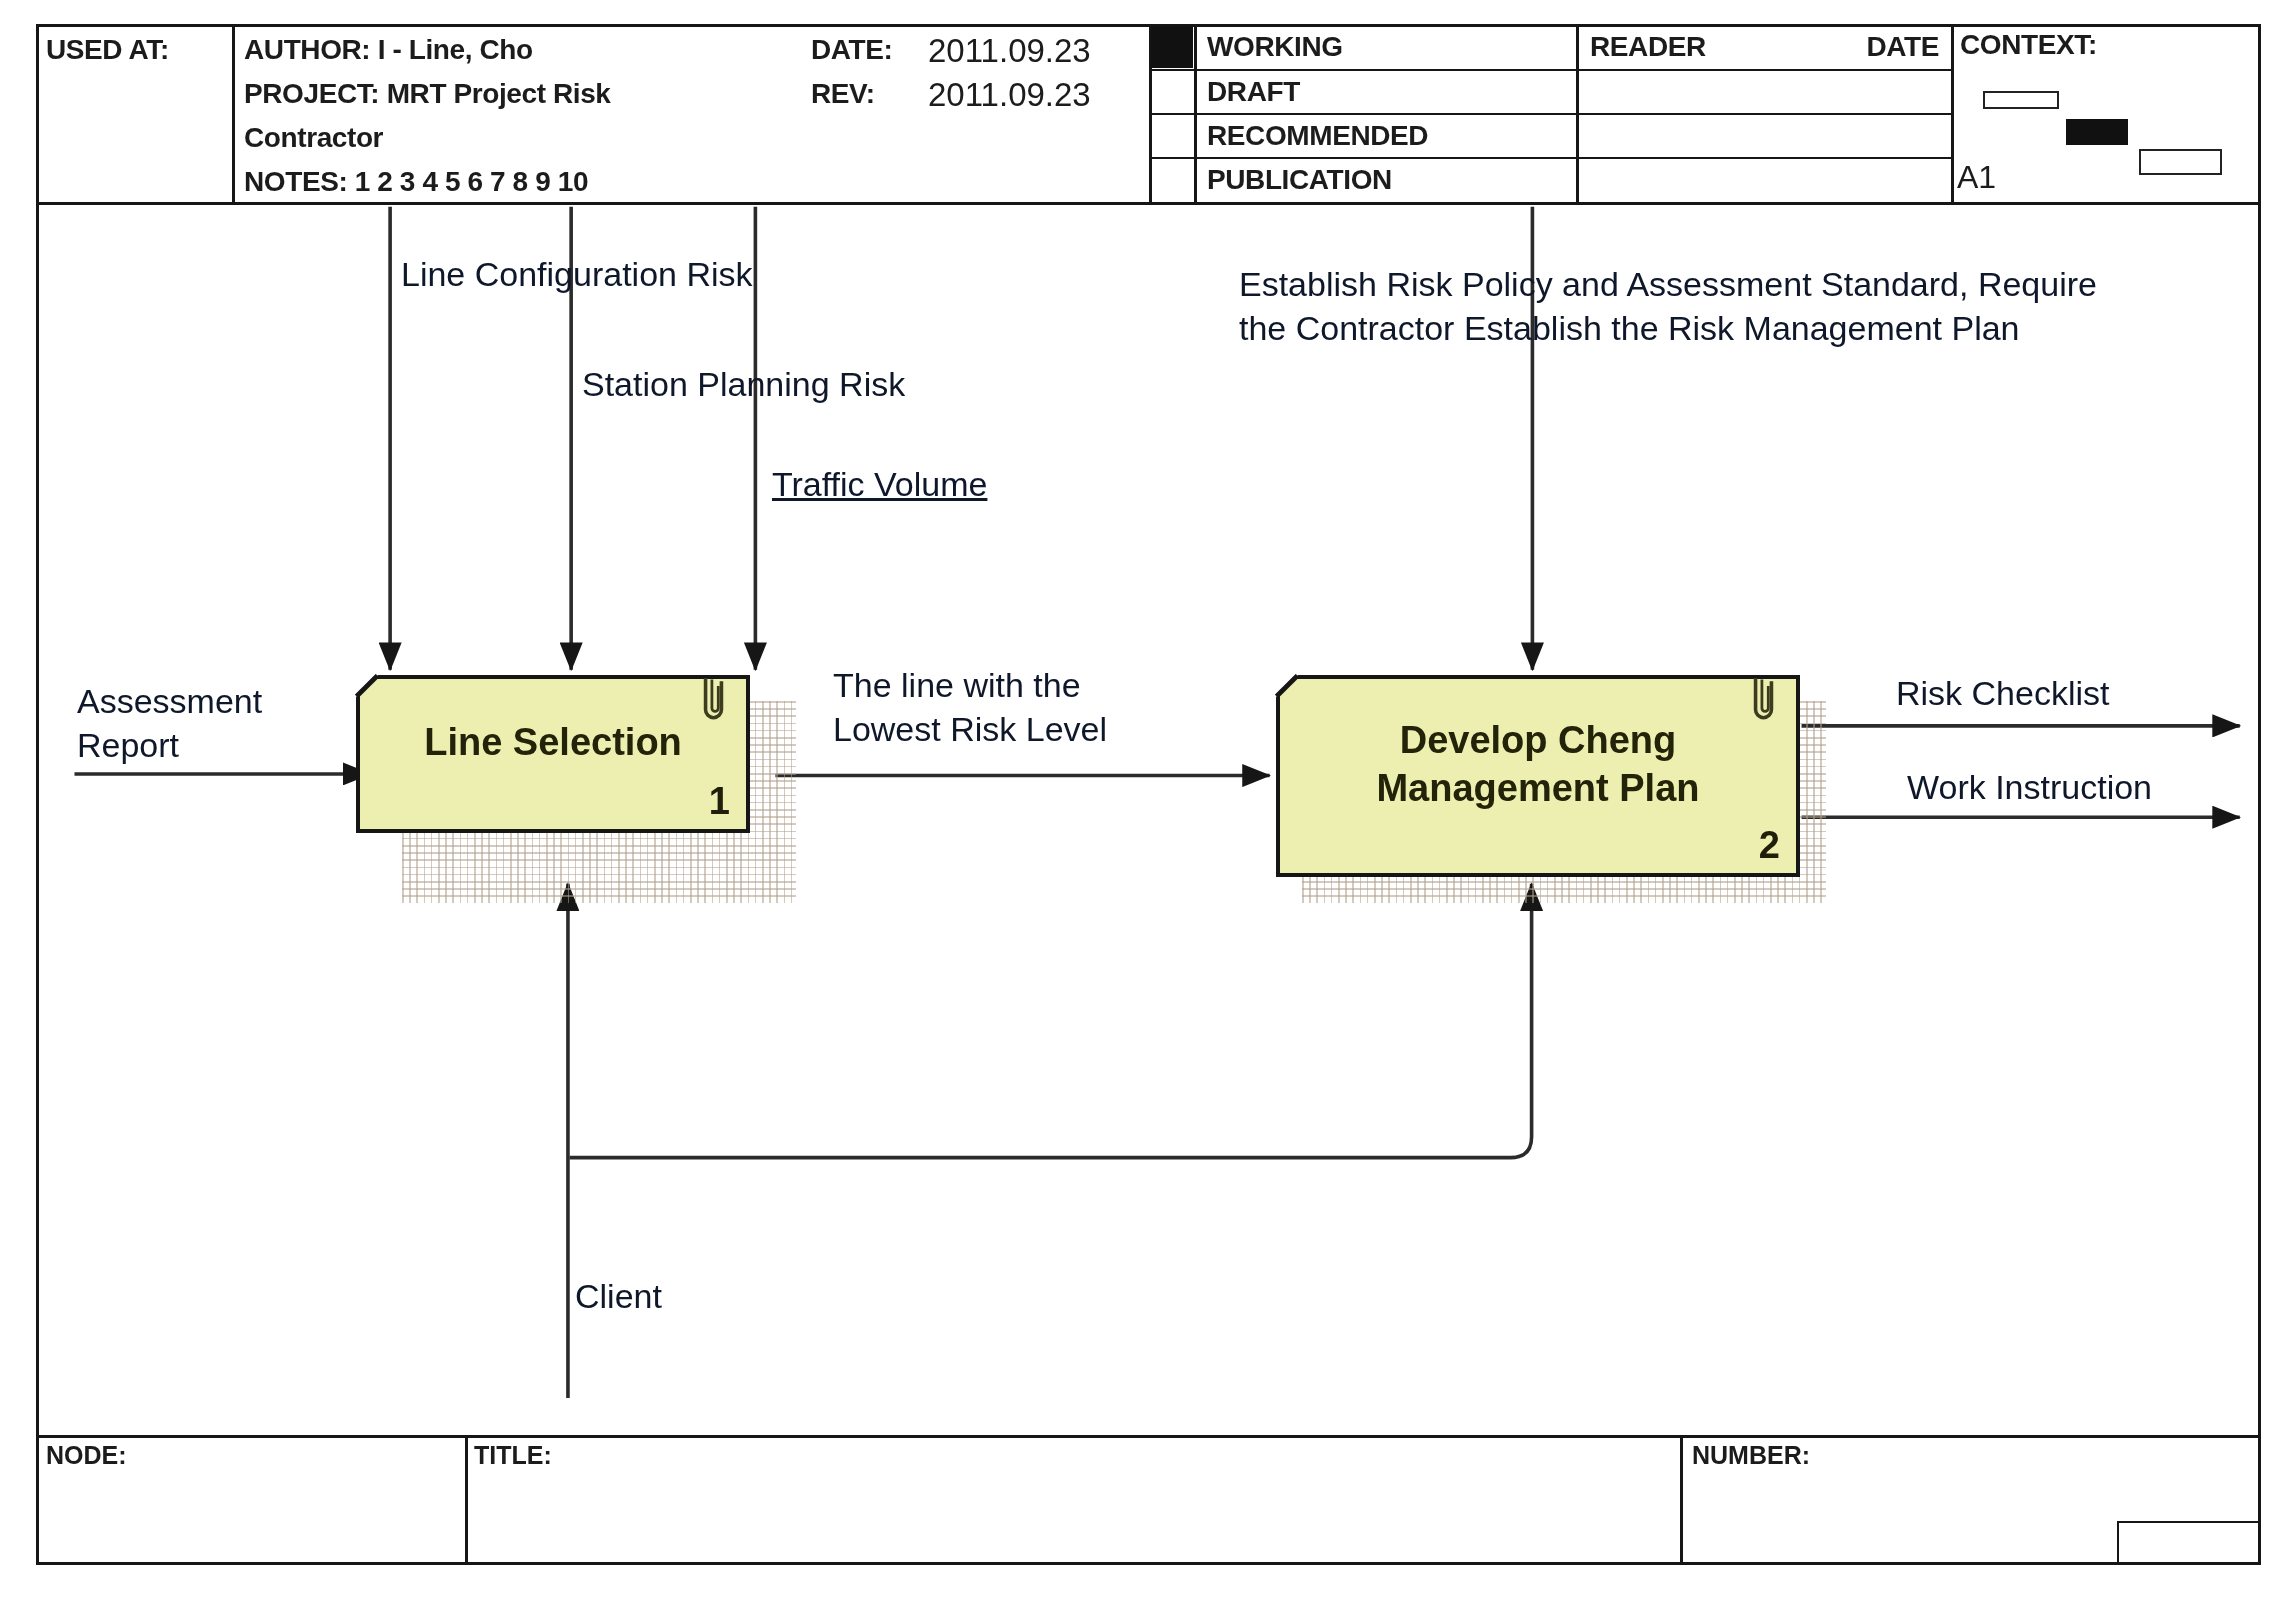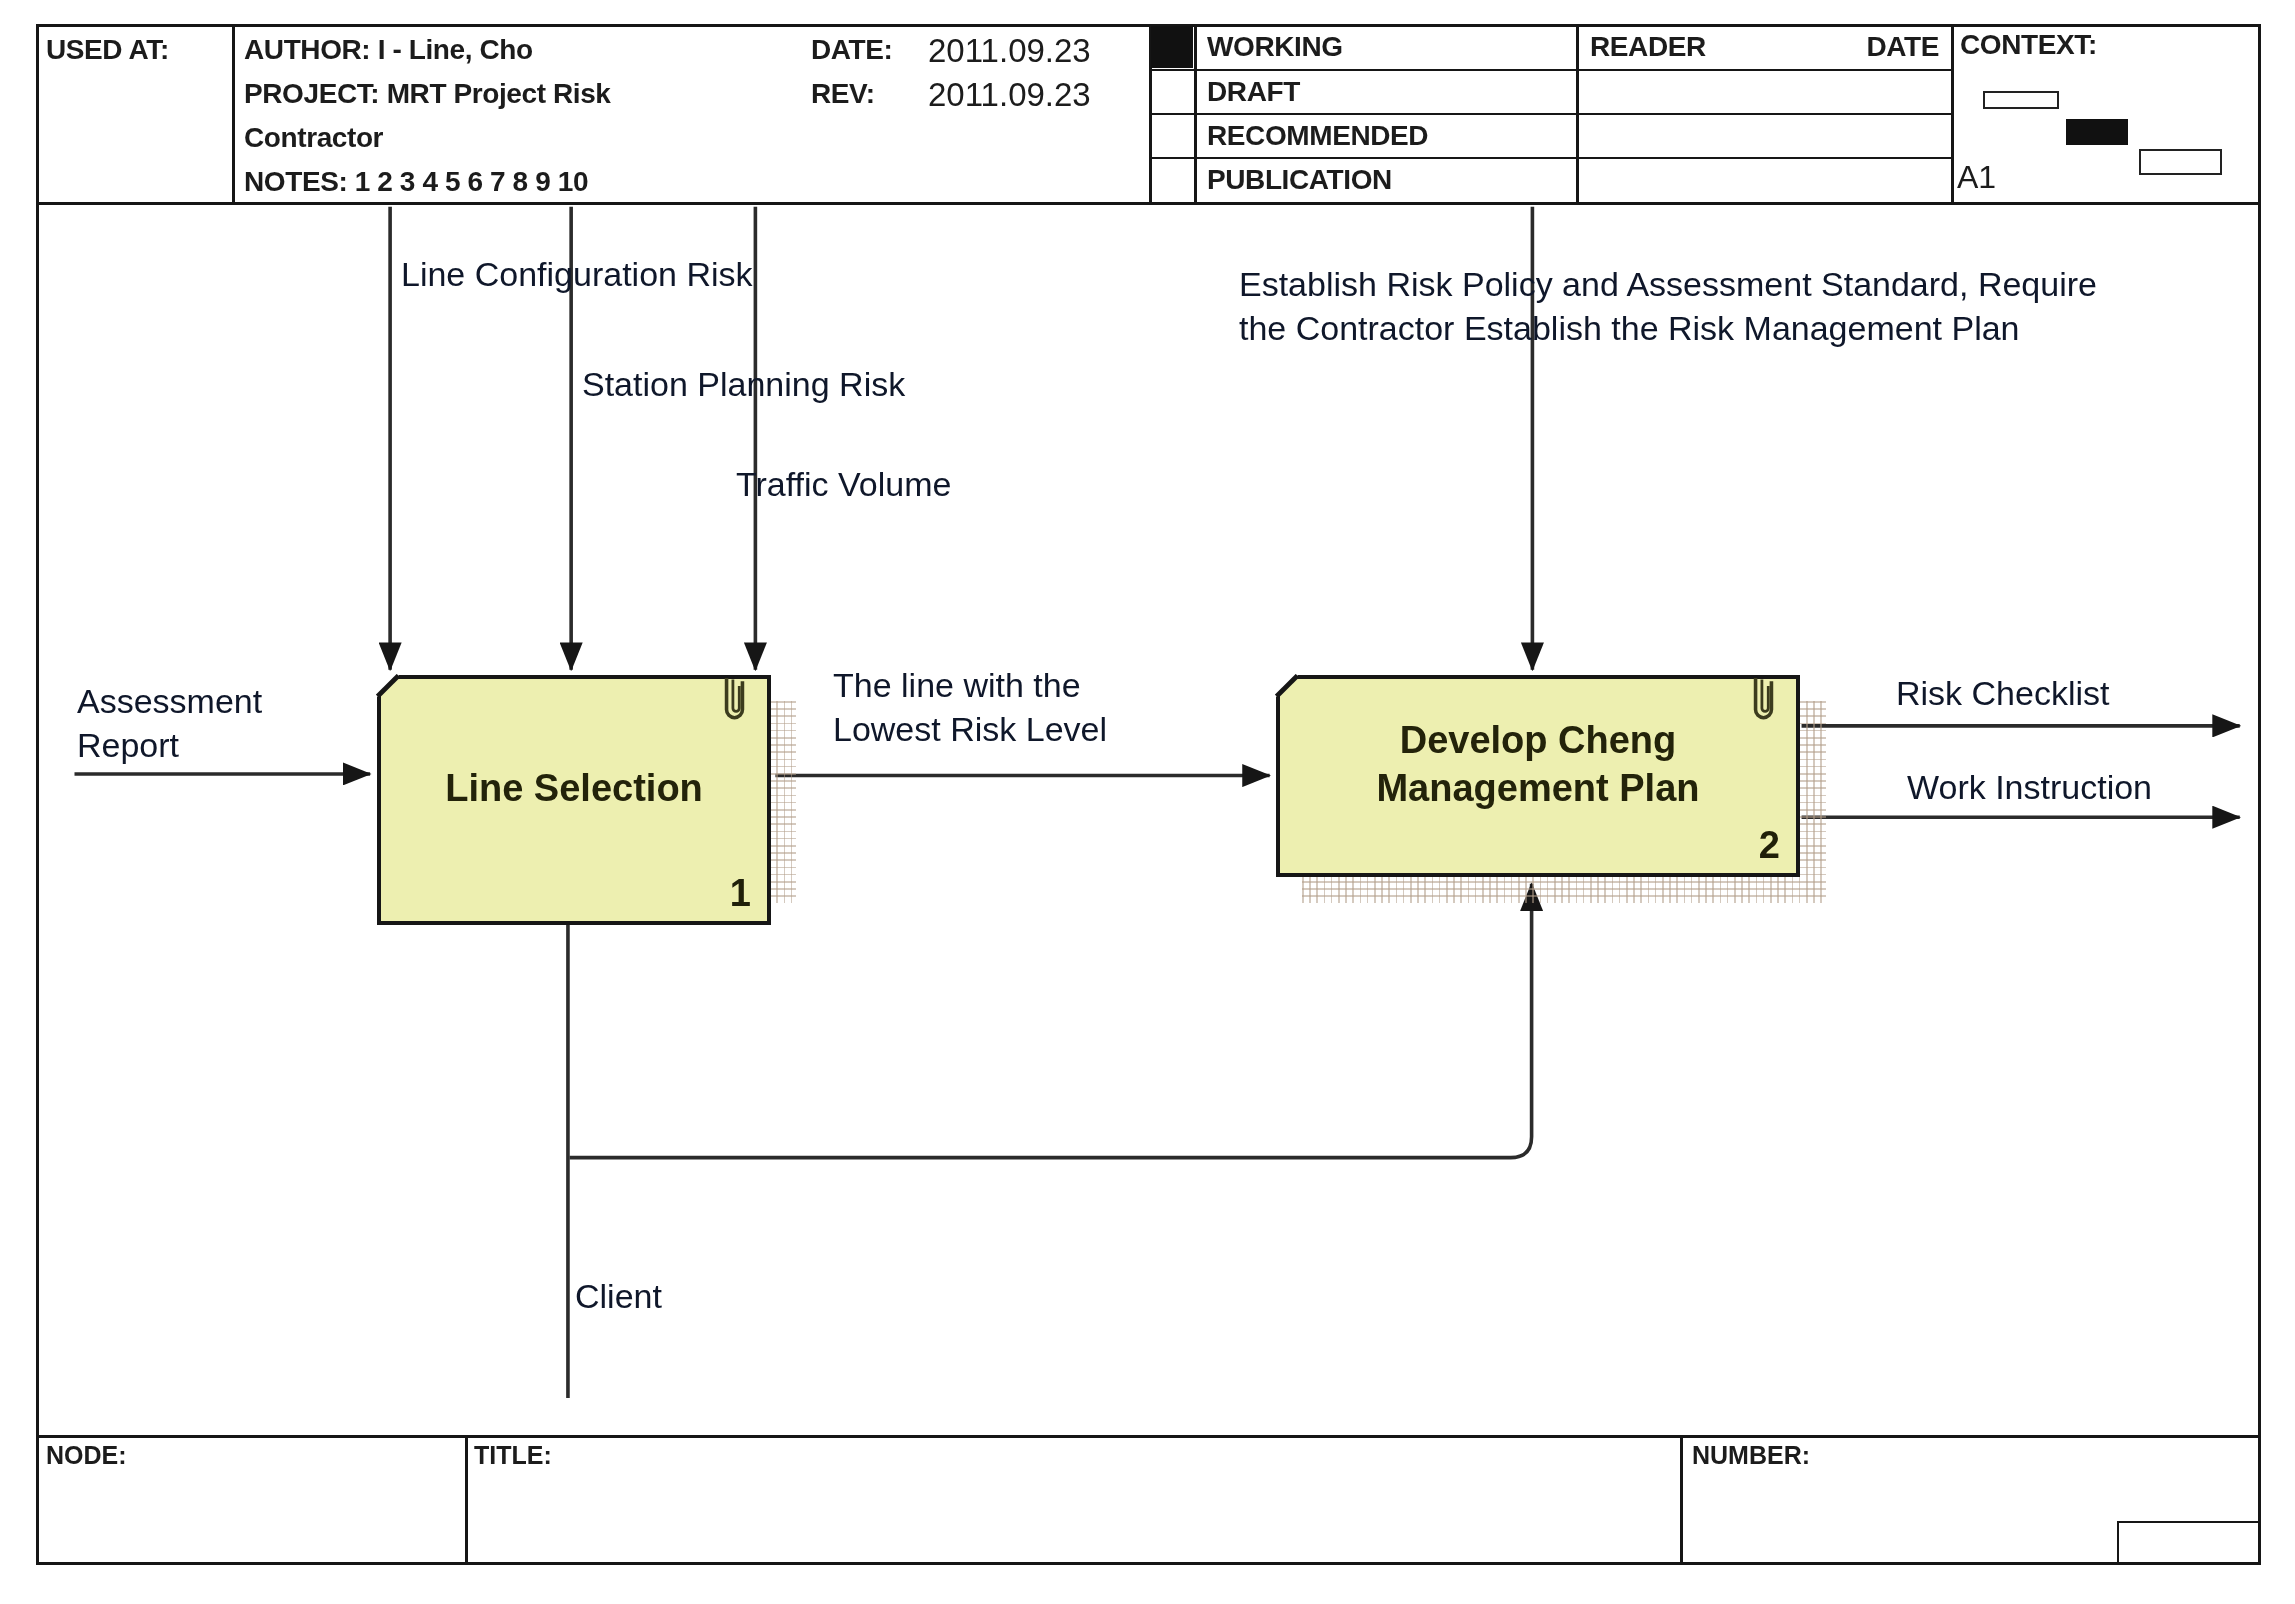--- a/index.html
+++ b/index.html
@@ -108,21 +108,21 @@
     <path class="flow" d="M943 258 V836" marker-end="url(#ah)"></path>
     <path class="flow" d="M1913 258 V836" marker-end="url(#ah)"></path>
     <path class="flow" d="M968 968 H1585" marker-end="url(#ah)"></path>
     <path class="flow" d="M2249 906 H2796" marker-end="url(#ah)"></path>
     <path class="flow" d="M2249 1020 H2796" marker-end="url(#ah)"></path>
     <path class="flow" d="M709 1745 V1103" marker-end="url(#ah)"></path>
     <path class="flow" d="M711 1445 H1886 Q1912 1445 1912 1419 V1103" marker-end="url(#ah)"></path>
   </svg>
 
   <div class="abs act-shadow" style="left:402px; top:701px; width:394px; height:202px;"></div>
-  <div class="abs act-box" style="left:377px; top:675px; width:394px; height:250px;">
+  <div class="abs act-box" style="left:356px; top:675px; width:394px; height:158px;">
     <svg class="fold" width="24" height="24" viewBox="0 0 30 30">
       <path d="M0 0 L30 0 L0 30 Z" fill="#ffffff"></path>
       <path d="M28 2 L2 28" stroke="#161616" stroke-width="6"></path>
     </svg>
     <svg class="clip" width="27" height="50" viewBox="0 0 34 62">
       <path d="M7 2 V42 a10 10 0 0 0 20 0 V6" fill="none" stroke="#3c3c1e" stroke-width="4.5"></path>
       <path d="M15 4 V40 a4 4 0 0 0 8 0 V12" fill="none" stroke="#3c3c1e" stroke-width="3.5"></path>
     </svg>
     <div class="act-title">Line Selection</div>
     <div class="act-num">1</div>
@@ -138,21 +138,21 @@
       <path d="M7 2 V42 a10 10 0 0 0 20 0 V6" fill="none" stroke="#3c3c1e" stroke-width="4.5"></path>
       <path d="M15 4 V40 a4 4 0 0 0 8 0 V12" fill="none" stroke="#3c3c1e" stroke-width="3.5"></path>
     </svg>
     <div class="act-title">Develop Cheng
 Management Plan</div>
     <div class="act-num">2</div>
   </div>
 
   <div class="abs d-label" style="left:401px;  top:252px;">Line Configuration Risk</div>
   <div class="abs d-label" style="left:582px;  top:362px;">Station Planning Risk</div>
-  <div class="abs d-label" style="left:736px;  top:462px;">Traffic Volume</div>
+  <div class="abs d-label" style="left:772px;  top:462px;text-decoration:underline;">Traffic Volume</div>
   <div class="abs d-label" style="left:1239px; top:262px;">Establish Risk Policy and Assessment Standard, Require
 the Contractor Establish the Risk Management Plan</div>
   <div class="abs d-label" style="left:77px;   top:679px;">Assessment
 Report</div>
   <div class="abs d-label" style="left:833px; top:663px;">The line with the
 Lowest Risk Level</div>
   <div class="abs d-label" style="left:1896px; top:671px;">Risk Checklist</div>
   <div class="abs d-label" style="left:1907px; top:765px;">Work Instruction</div>
   <div class="abs d-label" style="left:575px;  top:1274px;">Client</div>
 

